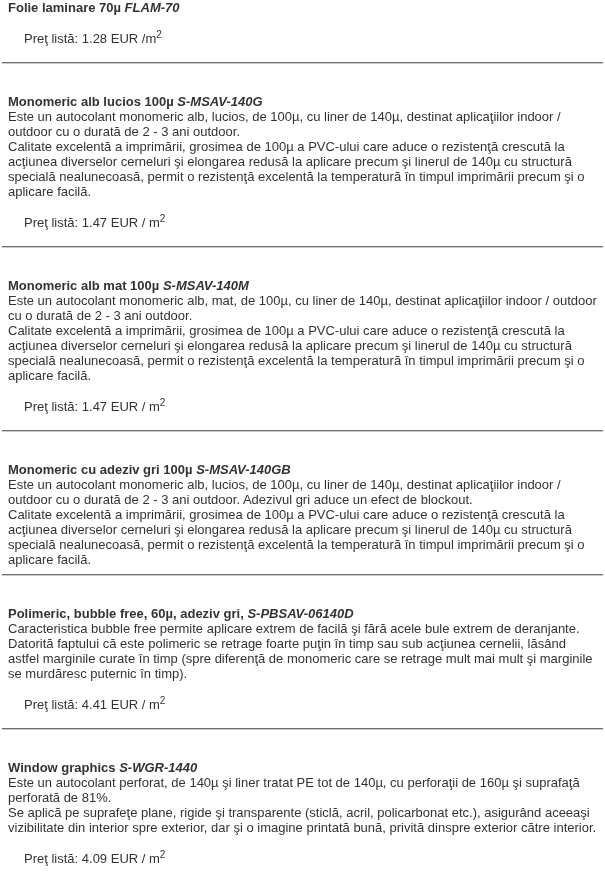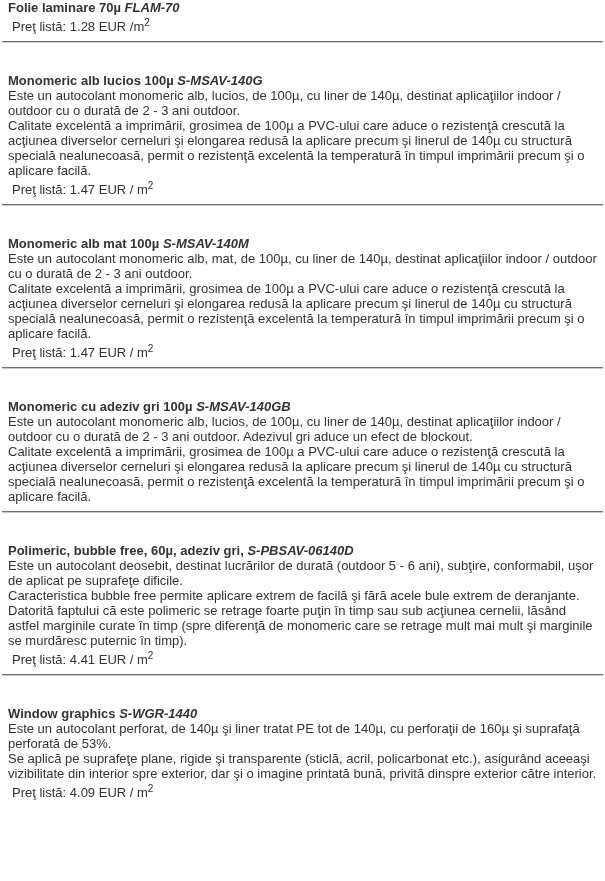--- a/index.html
+++ b/index.html
@@ -24,21 +24,21 @@
   .title-line {
     font-weight: bold;
   }
   .title-line .code {
     font-style: italic;
   }
   .desc-paragraph {
     margin: 0;
   }
   .price-line {
-    margin: 4px;
+    margin: 16px;
   }
   sup {
     font-size: 10px;
     line-height: 0;
   }
   hr.divider {
     height: 0;
     border: 0;
     border-top: 1px solid #6f6f6f;
     border-bottom: 1px solid #c9c9c9;
@@ -98,33 +98,32 @@
       </div>
     <hr class="divider">
   </section>
 
   <section class="product">
     <div class="title-line">
       <span class="name">Polimeric, bubble free, 60µ, adeziv gri,</span>
       <span class="code">S-PBSAV-06140D</span>
     </div>
     <div class="desc">
-        <div class="desc-paragraph">Este un autocolant deosebit, destinat lucrărilor de durată (outdoor 5 - 6 ani), subţire, conformabil, uşor de aplicat pe suprafeţe dificile.</div>
         <div class="desc-paragraph">Caracteristica bubble free permite aplicare extrem de facilă şi fără acele bule extrem de deranjante.</div>
         <div class="desc-paragraph">Datorită faptului că este polimeric se retrage foarte puţin în timp sau sub acţiunea cernelii, lăsând astfel marginile curate în timp (spre diferenţă de monomeric care se retrage mult mai mult şi marginile se murdăresc puternic în timp).</div>
       </div>
     <div class="price-line">Preţ listă: 4.41 EUR / m<sup>2</sup></div>
     <hr class="divider">
   </section>
 
   <section class="product">
     <div class="title-line">
       <span class="name">Window graphics</span>
       <span class="code">S-WGR-1440</span>
     </div>
     <div class="desc">
-        <div class="desc-paragraph">Este un autocolant perforat, de 140µ şi liner tratat PE tot de 140µ, cu perforaţii de 160µ şi suprafaţă perforată de 53%.</div>
+        <div class="desc-paragraph">Este un autocolant perforat, de 140µ şi liner tratat PE tot de 140µ, cu perforaţii de 160µ şi suprafaţă perforată de 81%.</div>
         <div class="desc-paragraph">Se aplică pe suprafeţe plane, rigide şi transparente (sticlă, acril, policarbonat etc.), asigurând aceeaşi vizibilitate din interior spre exterior, dar şi o imagine printată bună, privită dinspre exterior către interior.</div>
       </div>
     <div class="price-line">Preţ listă: 4.09 EUR / m<sup>2</sup></div>
 
   </section>
 </div>
 
 </body></html>

